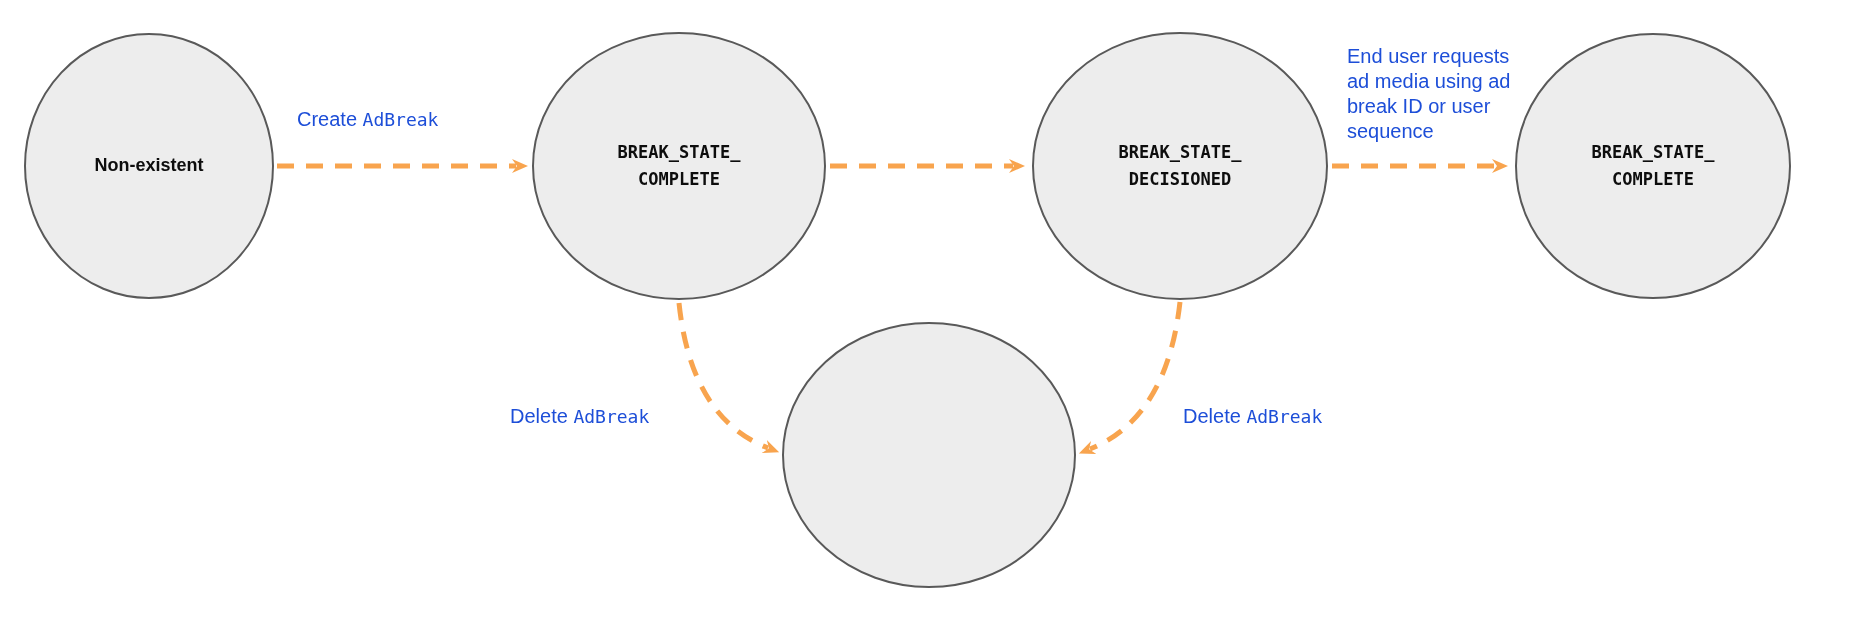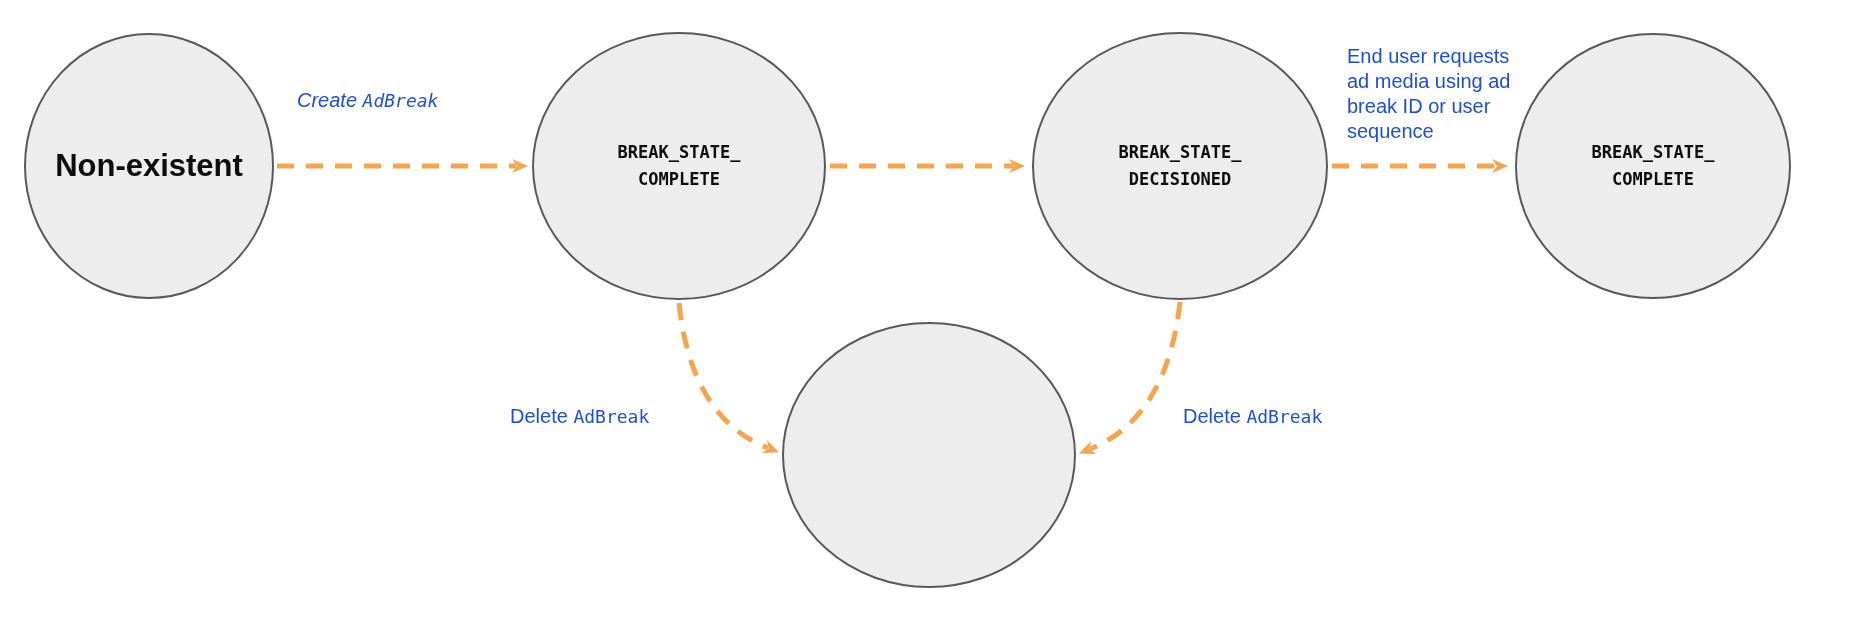--- a/index.html
+++ b/index.html
@@ -32,21 +32,21 @@
     flex-direction: column;
     align-items: center;
     justify-content: center;
     text-align: center;
     color: #0d0d0d;
     pointer-events: none;
   }
   .node-label.sans {
     font-family: "Liberation Sans", sans-serif;
     font-weight: bold;
-    font-size: 31px;
+    font-size: 18px;
   }
   .node-label.mono {
     font-family: "DejaVu Sans Mono", monospace;
     font-weight: bold;
     font-size: 17px;
     line-height: 27px;
   }
   .node-label.mono span { display: block; }
 
   .edge-label {
@@ -100,21 +100,21 @@
     <span>BREAK_STATE_</span>
     <span>DECISIONED</span>
   </div>
 
   <div class="node-label mono" style="left:1516px; top:34px; width:274px; height:264px;">
     <span>BREAK_STATE_</span>
     <span>COMPLETE</span>
   </div>
 
 
-  <div class="edge-label" style="left:297px; top:88px;font-style:italic;">
+  <div class="edge-label" style="left:297px; top:107px;">
     <span>Create </span><span class="code">AdBreak</span>
   </div>
 
 
   <div class="edge-label" style="left:1347px; top:44px; line-height:25px;">
     <span>End user requests</span><br>
     <span>ad media using ad</span><br>
     <span>break ID or user</span><br>
     <span>sequence</span>
   </div>

